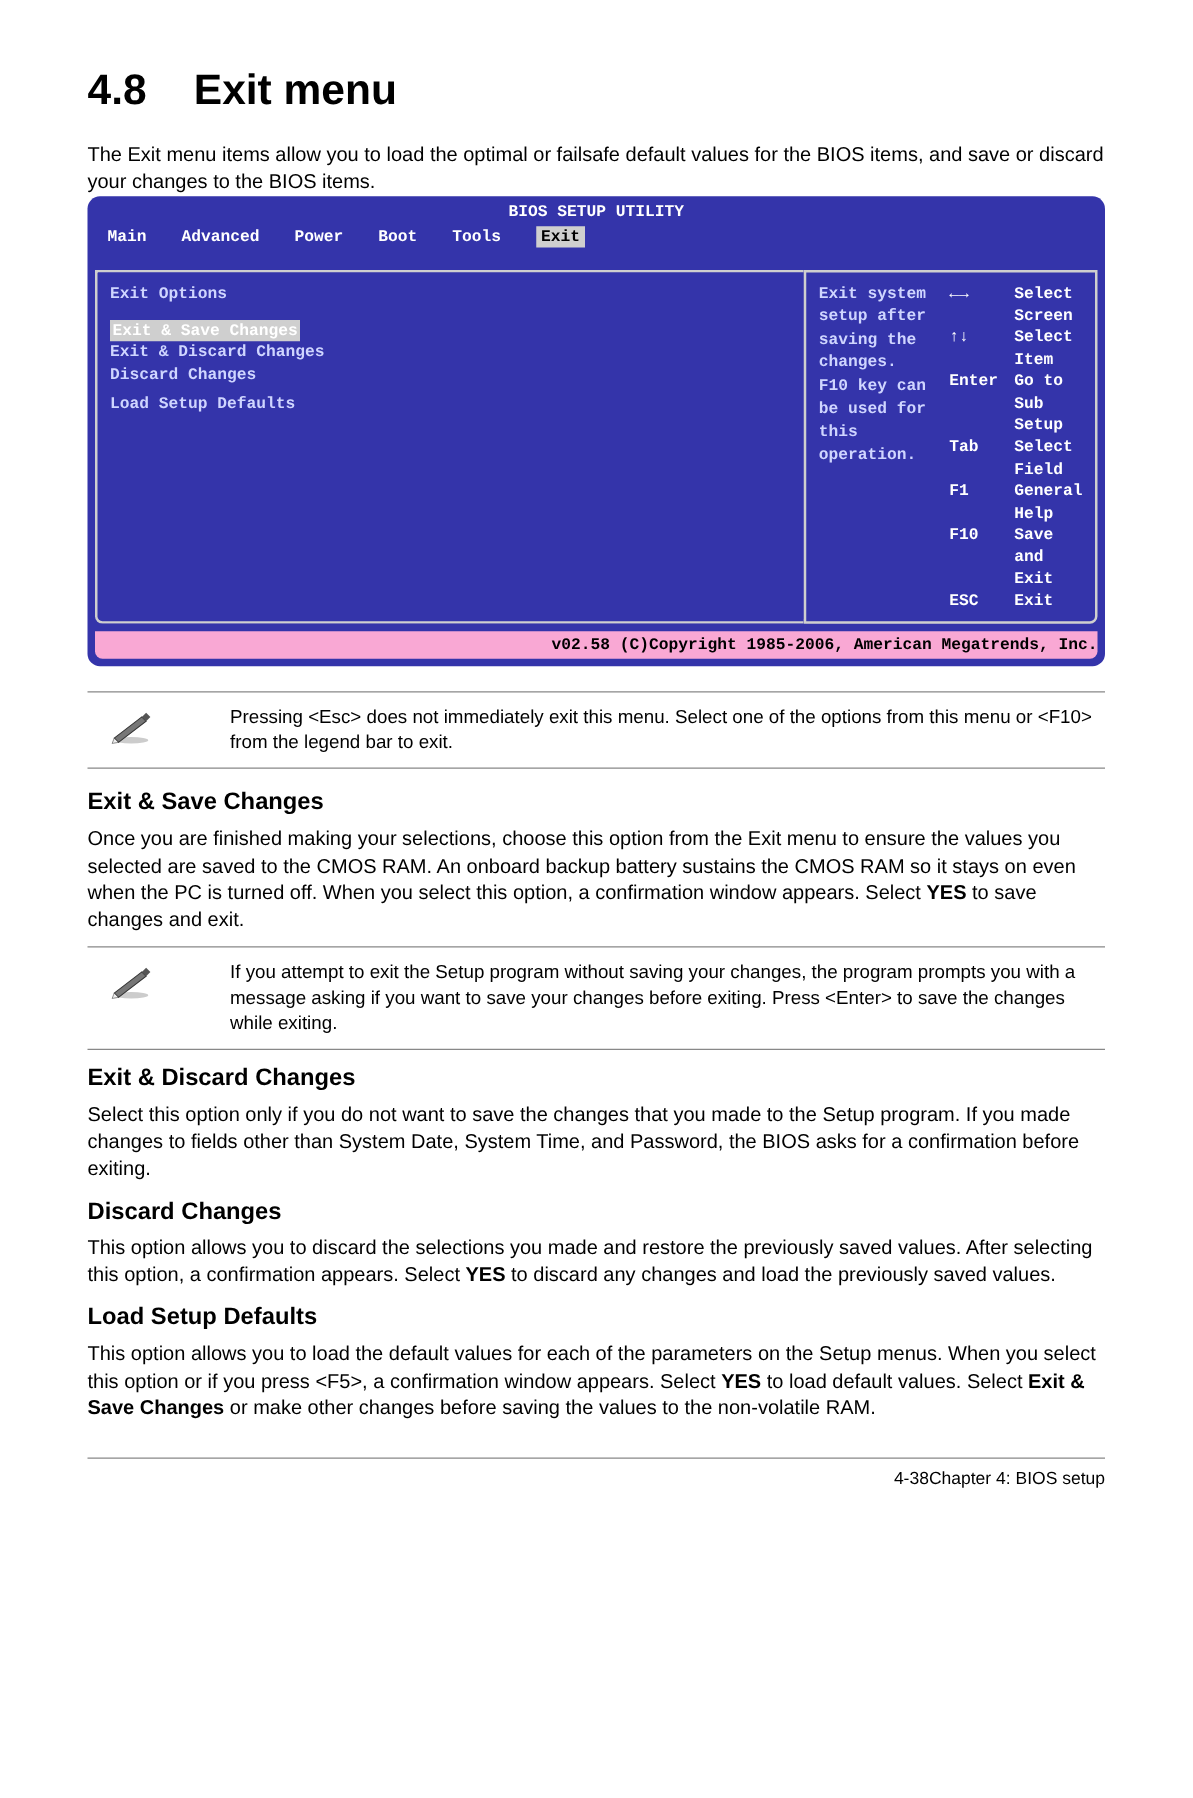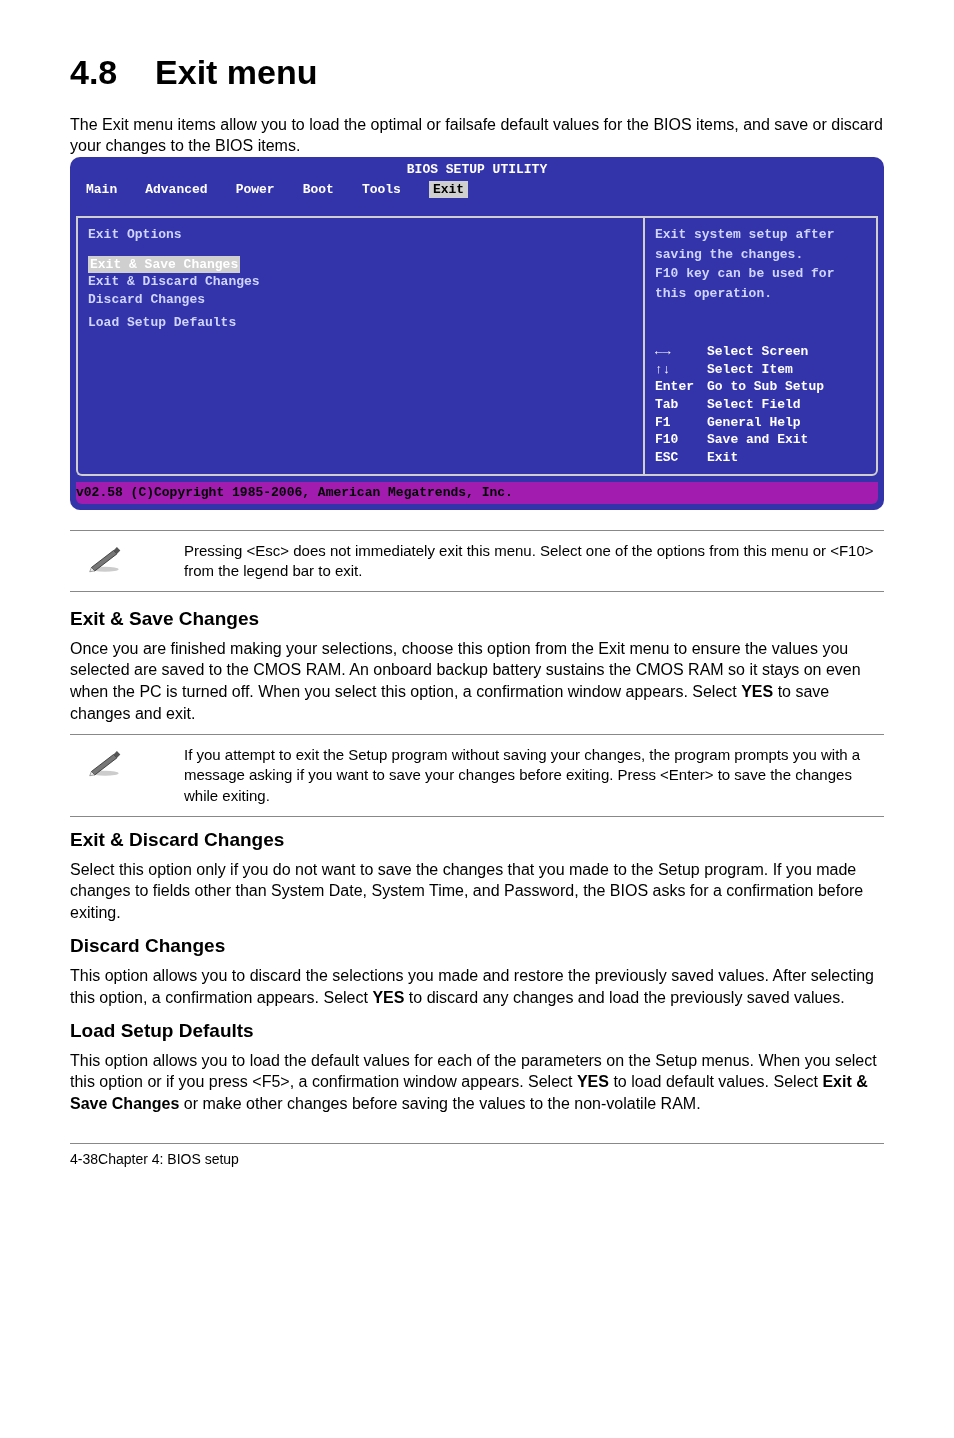--- a/index.html
+++ b/index.html
@@ -68,30 +68,30 @@
   .bios-left .item { color: #cfd5ff; }
   .bios-left .spacer { height: 6px; }
   .bios-right {
     width: 235px;
     background: #3434aa;
     border: 2px solid #cfcfcf;
     border-radius: 0 0 6px 0;
     padding: 8px 10px;
     color: #cfd5ff;
     display: flex;
-    flex-direction: column;
+    flex-direction: row;
     justify-content: space-between;
   }
   .bios-right .help-line { margin-bottom: 2px; }
   .bios-right .keys .krow { display:flex; }
   .bios-right .keys .krow .k { width: 52px; color:#fff; }
   .bios-right .keys .krow .d { flex:1; color:#fff; }
   .bios-footer {
-    text-align: left;
-    background: #a21caf;
+    text-align: right;
+    background: #f9a8d4;
     color: #000;
     padding: 2px 0;
     margin: 0 6px 6px 6px;
     border-radius: 0 0 6px 6px;
   }
 
   
   .note-row {
     display: flex;
     align-items: flex-start;
@@ -127,21 +127,21 @@
     font-size: 16px;
     margin-bottom: 10px;
   }
   .strong { font-weight: bold; }
 
   .page-footer {
     border-top: 1px solid #888;
     margin-top: 28px;
     padding-top: 6px;
     display: flex;
-    justify-content: flex-start;
+    justify-content: flex-end;
     font-size: 14px;
     color: #000;
   }
 </style>
 </head>
 <body>
 
 <h1 class="section-title">
   <span>4.8</span>&nbsp;&nbsp;&nbsp;&nbsp;<span>Exit menu</span>
 </h1>

